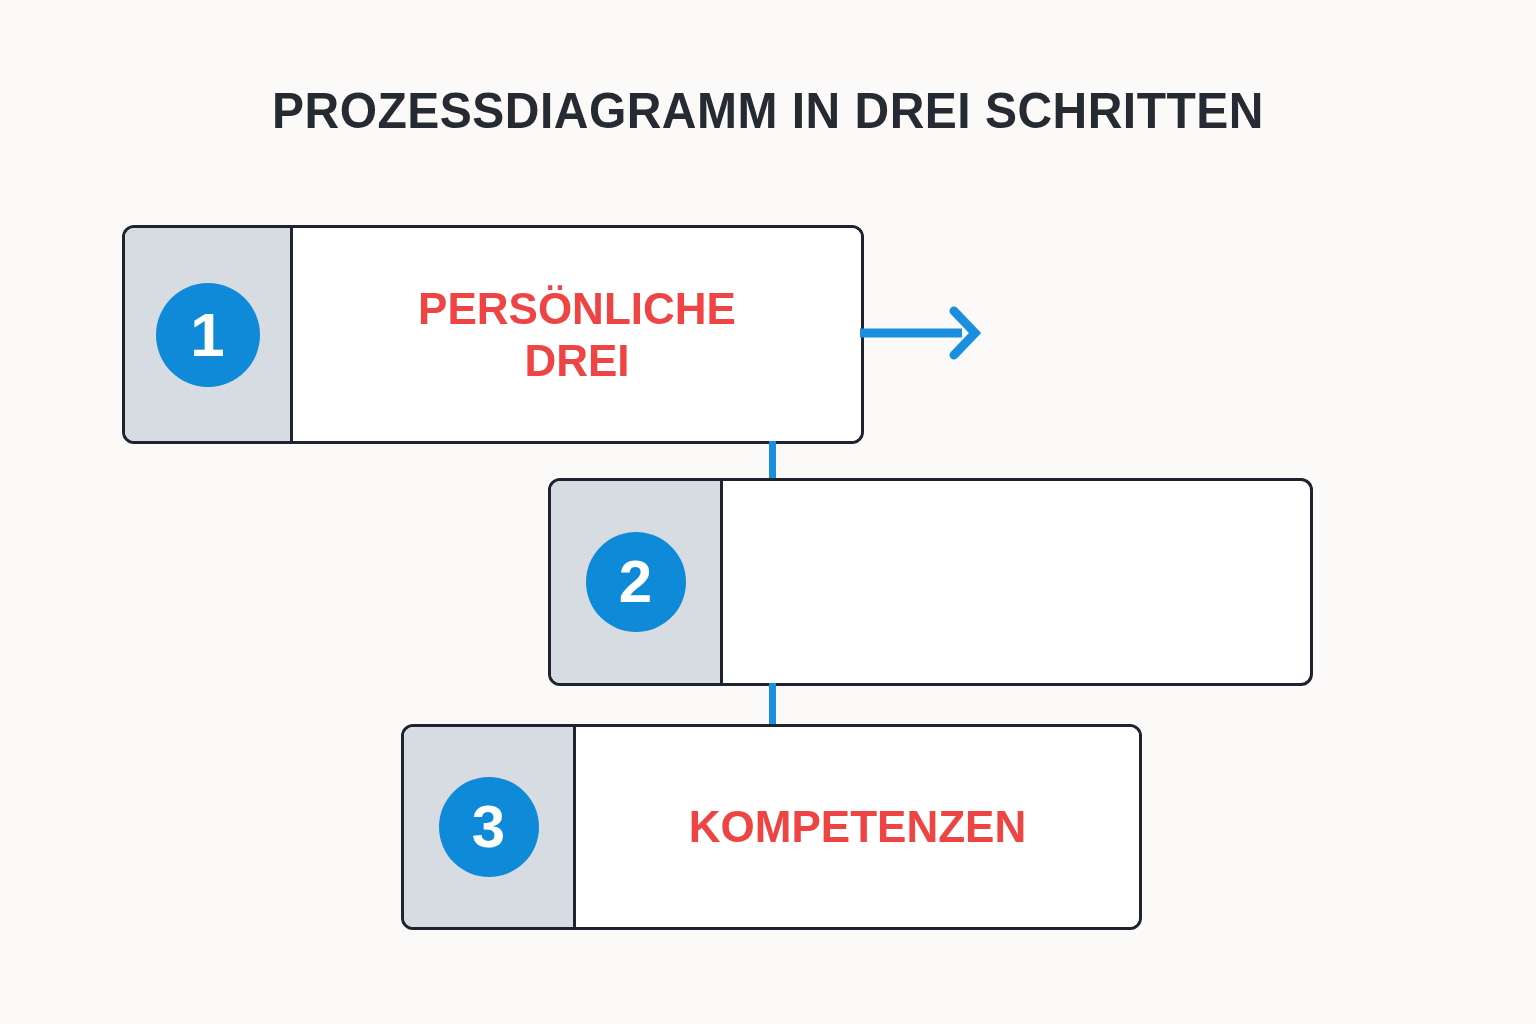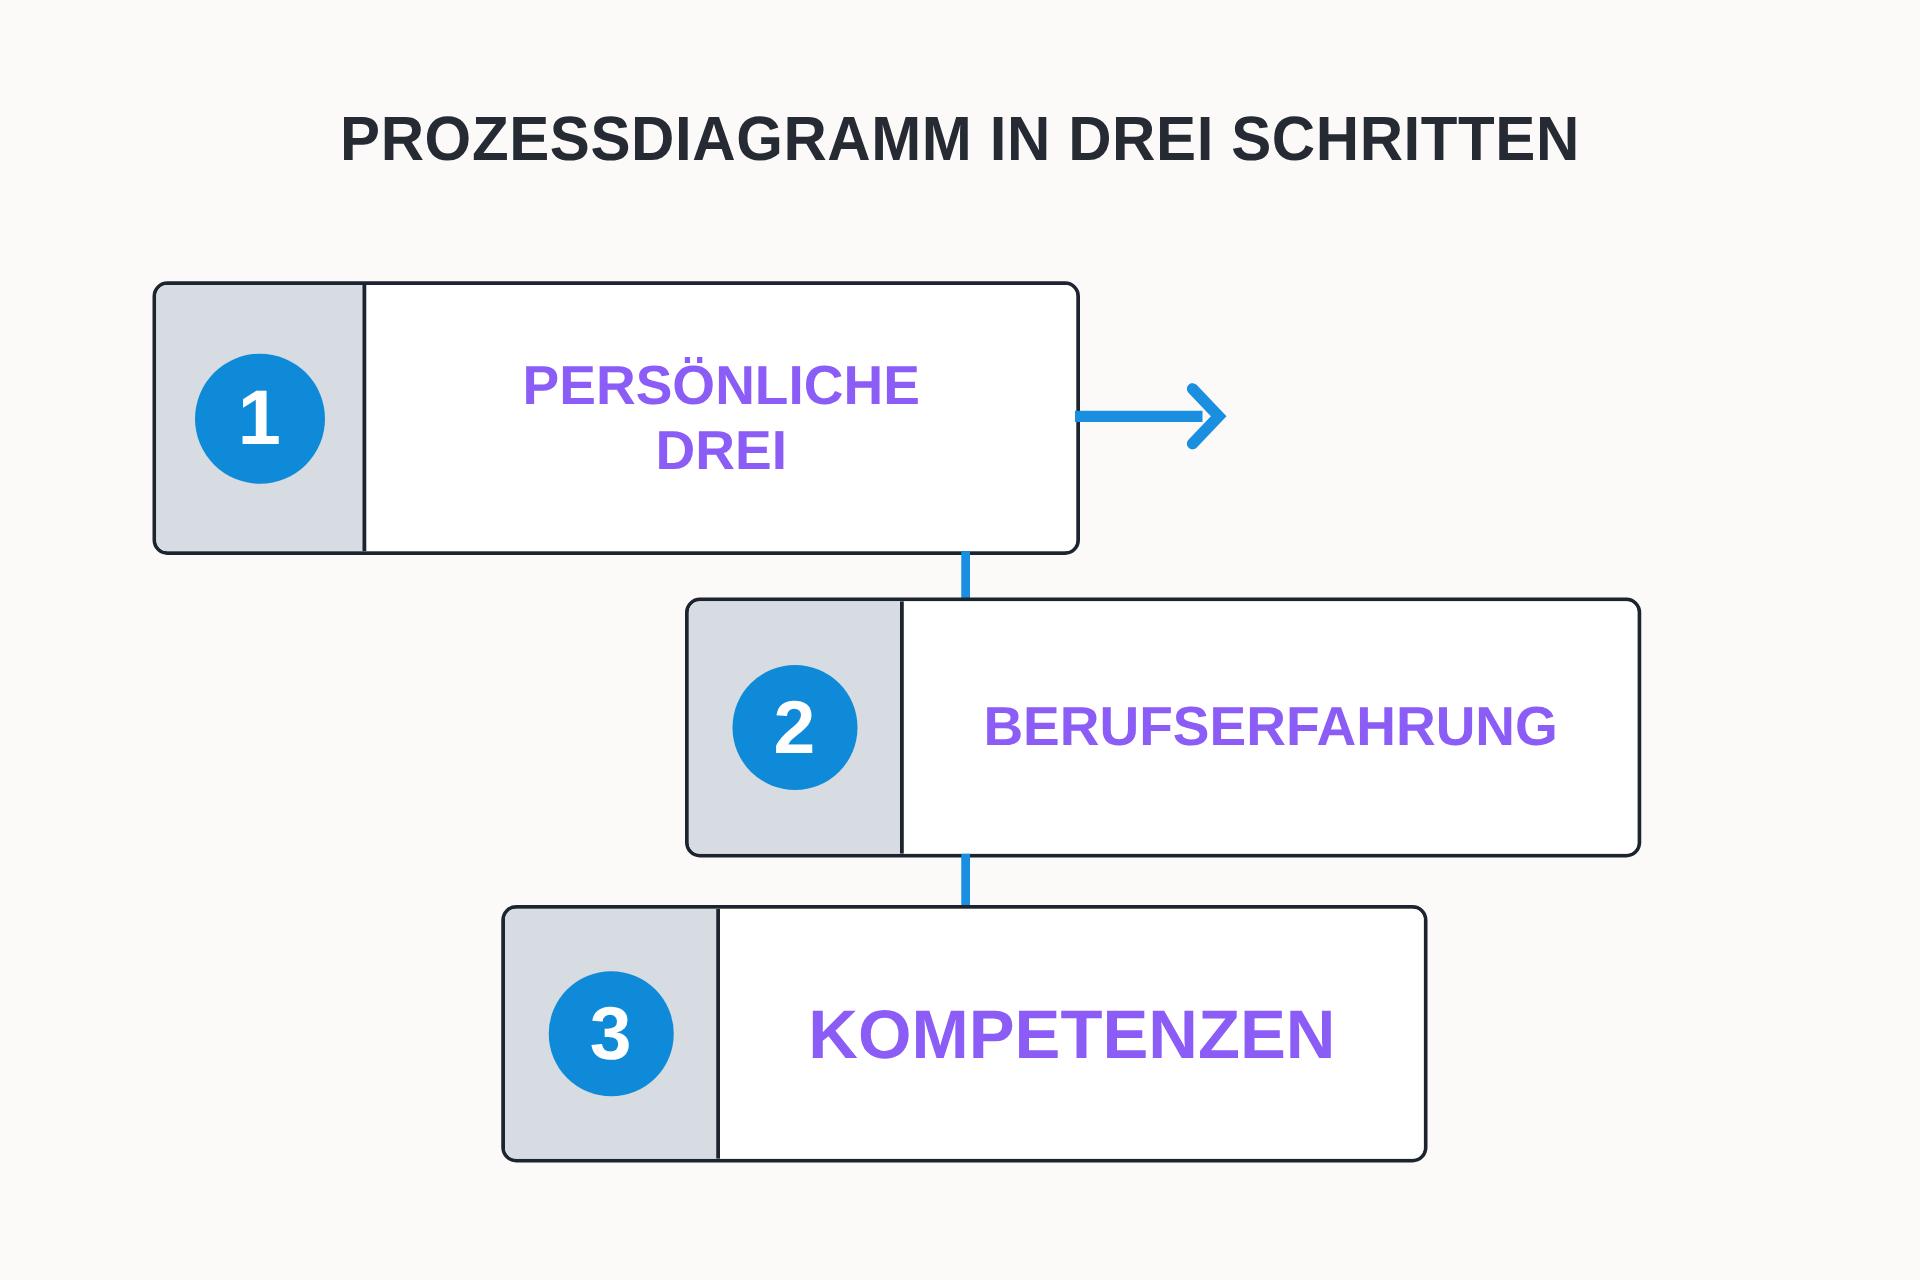--- a/index.html
+++ b/index.html
@@ -79,21 +79,21 @@
     display: flex;
     align-items: center;
     justify-content: center;
     padding: 4px 14px;
     background: #ffffff;
   }
 
   .step-label {
     font-family: "Liberation Sans", sans-serif;
     font-weight: bold;
-    color: #8b5cf6;
+    color: #ef4444;
     text-align: center;
     line-height: 1.18;
     letter-spacing: 0px;
   }
 
   
   #step-box-1 { left: 122px; top: 225px; width: 742px; height: 219px; }
   #step-box-1 .step-badge-panel { width: 168px; }
   #step-box-1 .step-number-circle { width: 104px; height: 104px; font-size: 62px; }
   #step-box-1 .step-label { font-size: 44px; }
@@ -101,21 +101,21 @@
   
   #step-box-2 { left: 548px; top: 478px; width: 765px; height: 208px; }
   #step-box-2 .step-badge-panel { width: 172px; }
   #step-box-2 .step-number-circle { width: 100px; height: 100px; font-size: 60px; }
   #step-box-2 .step-label { font-size: 44px; white-space: nowrap; }
 
   
   #step-box-3 { left: 401px; top: 724px; width: 741px; height: 206px; }
   #step-box-3 .step-badge-panel { width: 172px; }
   #step-box-3 .step-number-circle { width: 100px; height: 100px; font-size: 60px; }
-  #step-box-3 .step-label { font-size: 55px; white-space: nowrap; }
+  #step-box-3 .step-label { font-size: 44px; white-space: nowrap; }
 
   
   .connector-vertical {
     position: absolute;
     width: 7px;
     background: #1a8fe0;
   }
   #connector-1-2 { left: 769px; top: 441px; height: 40px; }
   #connector-2-3 { left: 769px; top: 683px; height: 44px; }
 
@@ -151,23 +151,20 @@
     <line x1="2" y1="28" x2="104" y2="28" stroke="#1a8fe0" stroke-width="9" stroke-linecap="butt"></line>
     <polyline points="96,6 117,28 96,50" fill="none" stroke="#1a8fe0" stroke-width="9" stroke-linecap="round" stroke-linejoin="miter"></polyline>
   </svg>
 
   <div class="connector-vertical" id="connector-1-2"></div>
 
   <div class="step-box" id="step-box-2">
     <div class="step-badge-panel">
       <div class="step-number-circle">2</div>
     </div>
-    <div class="step-label-area">
-      <div class="step-label">BERUFSERFAHRUNG</div>
-    </div>
   </div>
 
   <div class="connector-vertical" id="connector-2-3"></div>
 
   <div class="step-box" id="step-box-3">
     <div class="step-badge-panel">
       <div class="step-number-circle">3</div>
     </div>
     <div class="step-label-area">
       <div class="step-label">KOMPETENZEN</div>

